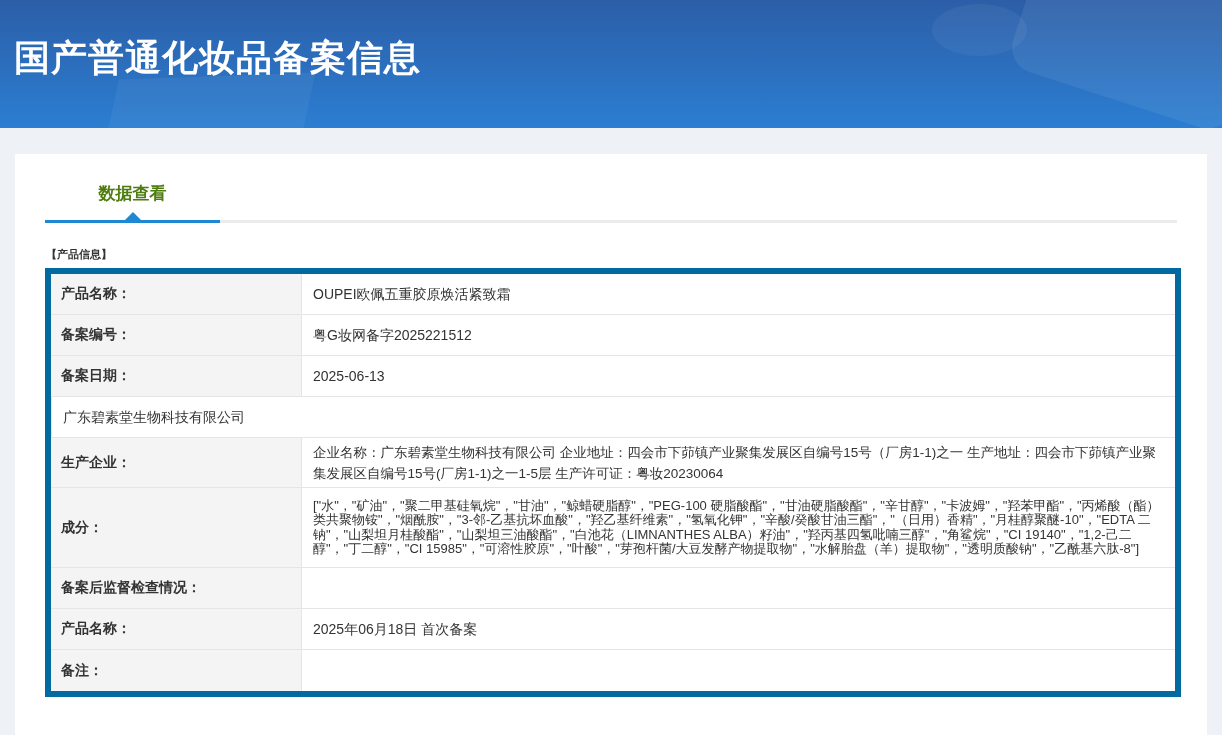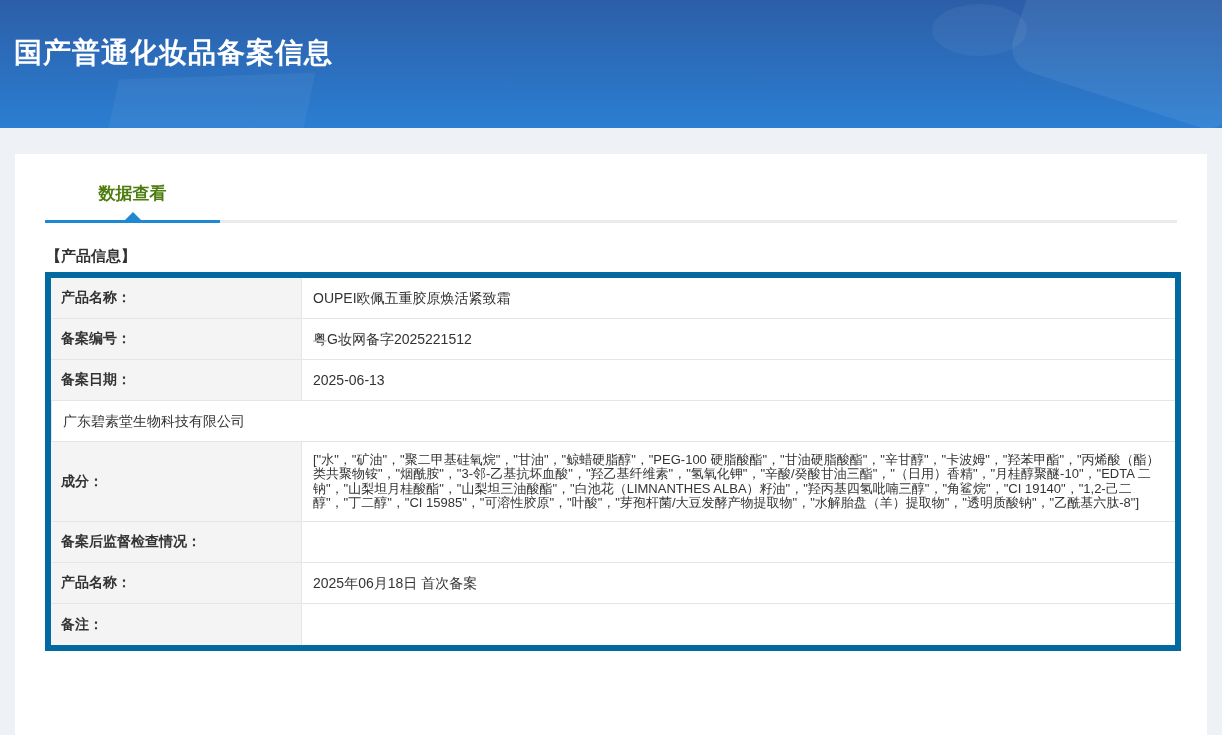--- a/index.html
+++ b/index.html
@@ -15,21 +15,21 @@
   .banner {
     position: relative;
     width: 100%; height: 128px;
     background: linear-gradient(180deg, #2c5ea7 0%, #2b7ed2 100%);
     overflow: hidden;
   }
   .banner-title {
     position: absolute;
     left: 14px; top: 34px;
     color: #ffffff;
-    font-size: 28px;
+    font-size: 36px;
     font-weight: bold;
     letter-spacing: 1px;
     margin: 0;
   }
   .deco-a {
     position: absolute; left: 112px; bottom: -20px;
     width: 195px; height: 72px;
     background: rgba(255,255,255,0.05);
     transform: skewX(-14deg) rotate(-2deg);
   }
@@ -85,21 +85,21 @@
     left: 80px; top: -8px;
     width: 0; height: 0;
     border-left: 8px solid transparent;
     border-right: 8px solid transparent;
     border-bottom: 8px solid #1e88d2;
   }
 
   
   .section-title {
     margin: 24px 0 6px 1px;
-    font-size: 15px;
+    font-size: 11px;
     font-weight: bold;
     color: #333333;
   }
 
   
   .info-table {
     width: 1136px;
     border: 6px solid #0369a1;
     background: #ffffff;
   }
@@ -175,20 +175,24 @@
       <div class="info-row">
         <div class="cell-label">备案日期：</div>
         <div class="cell-value">2025-06-13</div>
       </div>
 
       <div class="info-row">
         <div class="cell-value">广东碧素堂生物科技有限公司</div>
       </div>
 
 
+      <div class="info-row row-producer">
+        <div class="cell-label">生产企业：</div>
+        <div class="cell-value">企业名称：广东碧素堂生物科技有限公司 企业地址：四会市下茆镇产业聚集发展区自编号15号（厂房1-1)之一 生产地址：四会市下茆镇产业聚集发展区自编号15号(厂房1-1)之一1-5层 生产许可证：粤妆20230064</div>
+      </div>
 
       <div class="info-row row-ingredients">
         <div class="cell-label">成分：</div>
         <div class="cell-value">["水"，"矿油"，"聚二甲基硅氧烷"，"甘油"，"鲸蜡硬脂醇"，"PEG-100 硬脂酸酯"，"甘油硬脂酸酯"，"辛甘醇"，"卡波姆"，"羟苯甲酯"，"丙烯酸（酯）类共聚物铵"，"烟酰胺"，"3-邻-乙基抗坏血酸"，"羟乙基纤维素"，"氢氧化钾"，"辛酸/癸酸甘油三酯"，"（日用）香精"，"月桂醇聚醚-10"，"EDTA 二钠"，"山梨坦月桂酸酯"，"山梨坦三油酸酯"，"白池花（LIMNANTHES ALBA）籽油"，"羟丙基四氢吡喃三醇"，"角鲨烷"，"CI 19140"，"1,2-己二醇"，"丁二醇"，"CI 15985"，"可溶性胶原"，"叶酸"，"芽孢杆菌/大豆发酵产物提取物"，"水解胎盘（羊）提取物"，"透明质酸钠"，"乙酰基六肽-8"]</div>
       </div>
 
       <div class="info-row">
         <div class="cell-label">备案后监督检查情况：</div>
         <div class="cell-value"></div>
       </div>

